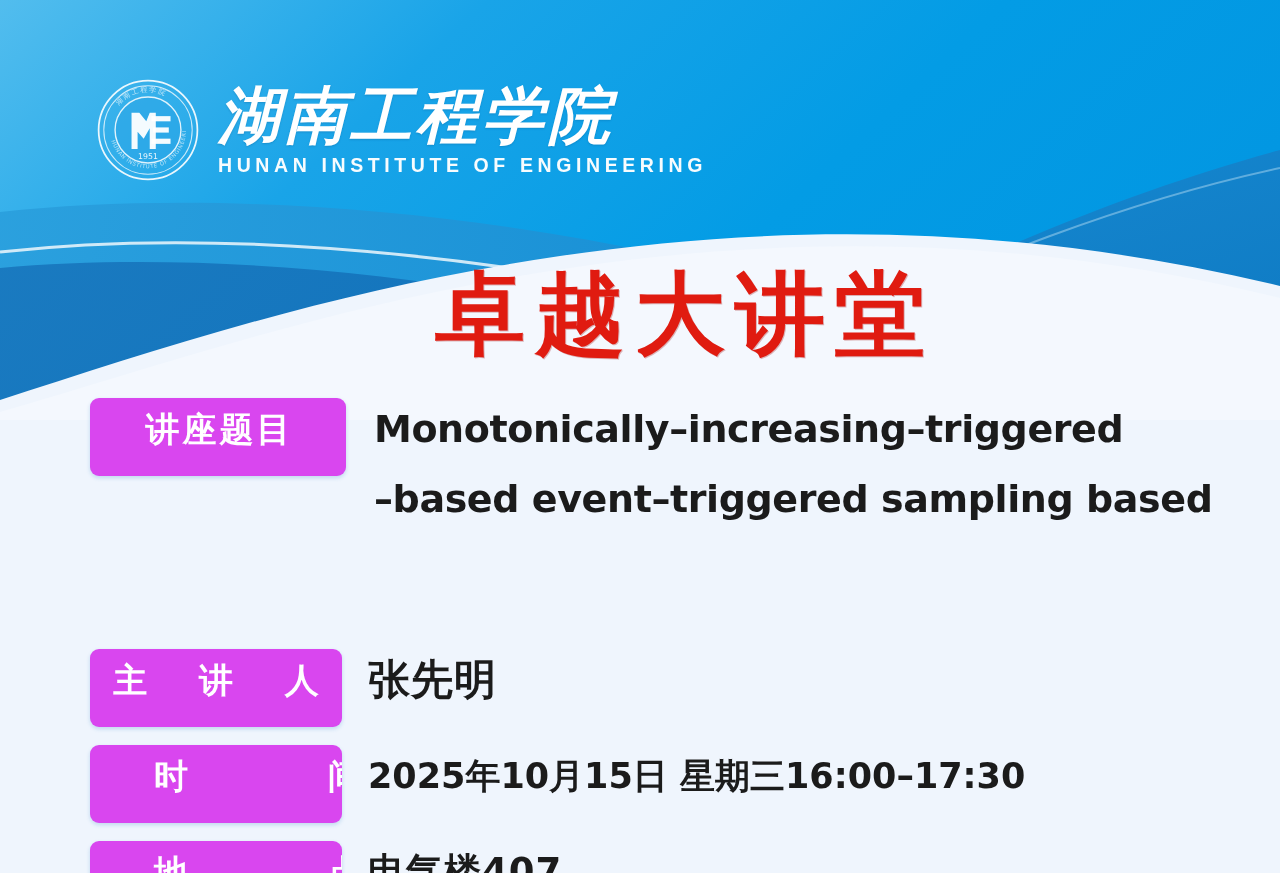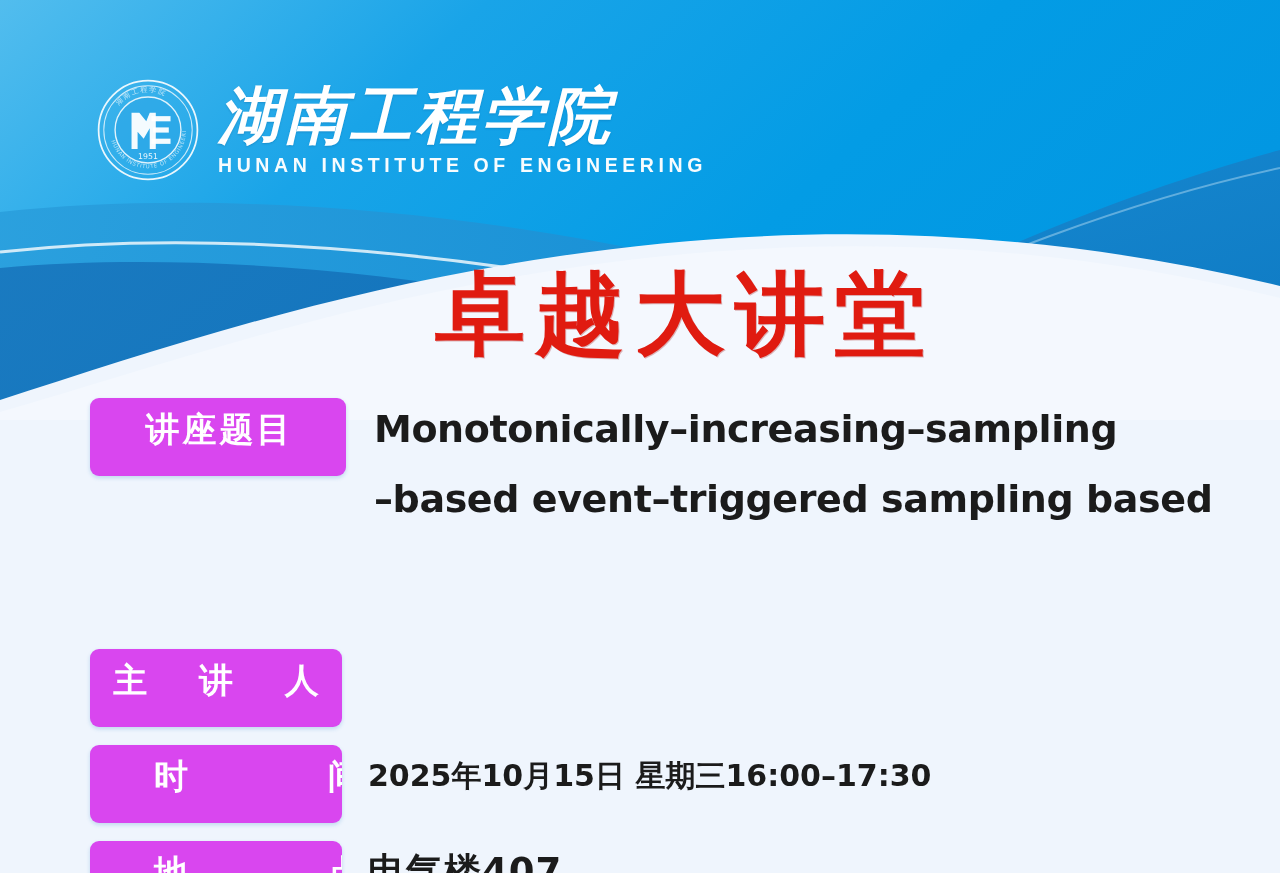--- a/index.html
+++ b/index.html
@@ -150,21 +150,21 @@
   }
   .value-title .line { display: block; white-space: nowrap; }
   .value-speaker {
     margin-left: 26px;
     font-size: 42px;
     line-height: 62px;
     letter-spacing: 1px;
   }
   .value-time {
     margin-left: 26px;
-    font-size: 30px;
+    font-size: 35px;
     line-height: 62px;
     letter-spacing: 0px;
     white-space: nowrap;
   }
   .value-place {
     margin-left: 26px;
     font-size: 37px;
     line-height: 62px;
     letter-spacing: 1px;
   }
@@ -242,27 +242,28 @@
     </div>
   </div>
 
   <div class="main-title">卓越大讲堂</div>
 
   <div class="info">
 
     <div class="row row-title">
       <div class="badge badge-title">讲座题目</div>
       <div class="value value-title">
-        <span class="line">Monotonically–increasing–sampling</span>
+        <span class="line">Monotonically–increasing–triggered</span>
         <span class="line">–based event–triggered sampling based</span>
       </div>
     </div>
 
     <div class="row row-speaker">
       <div class="badge badge-speaker">主 讲 人</div>
+      <div class="value value-speaker">张先明</div>
     </div>
 
     <div class="row row-time">
       <div class="badge badge-time">时 间</div>
       <div class="value value-time">2025年10月15日 星期三16:00–17:30</div>
     </div>
 
     <div class="row row-place">
       <div class="badge badge-place">地 点</div>
       <div class="value value-place">电气楼407</div>

